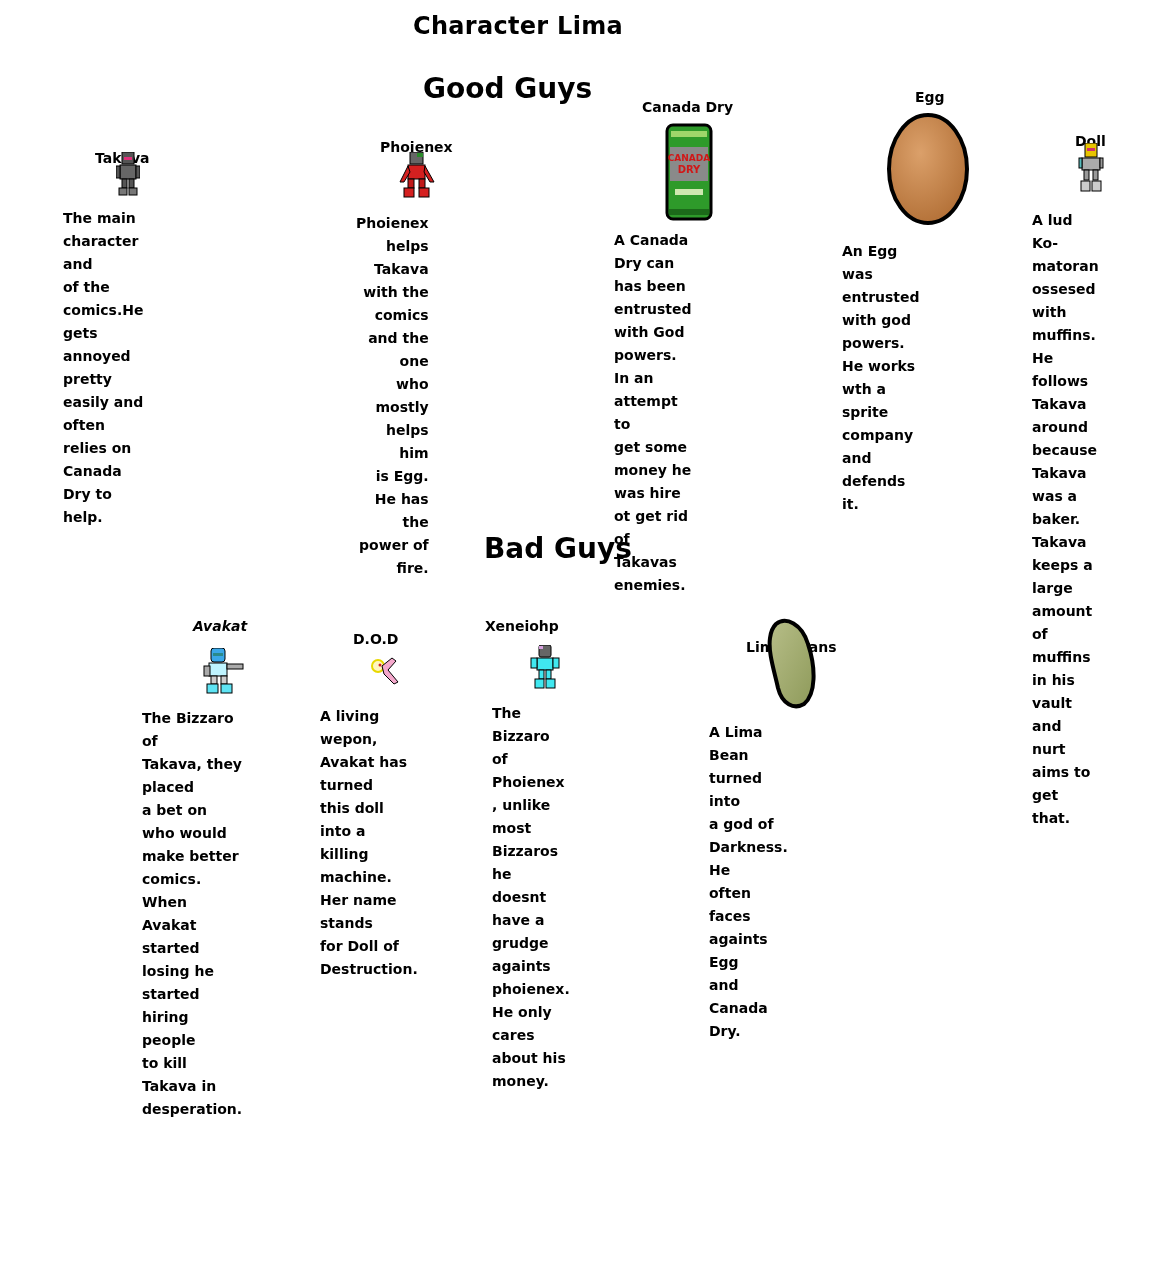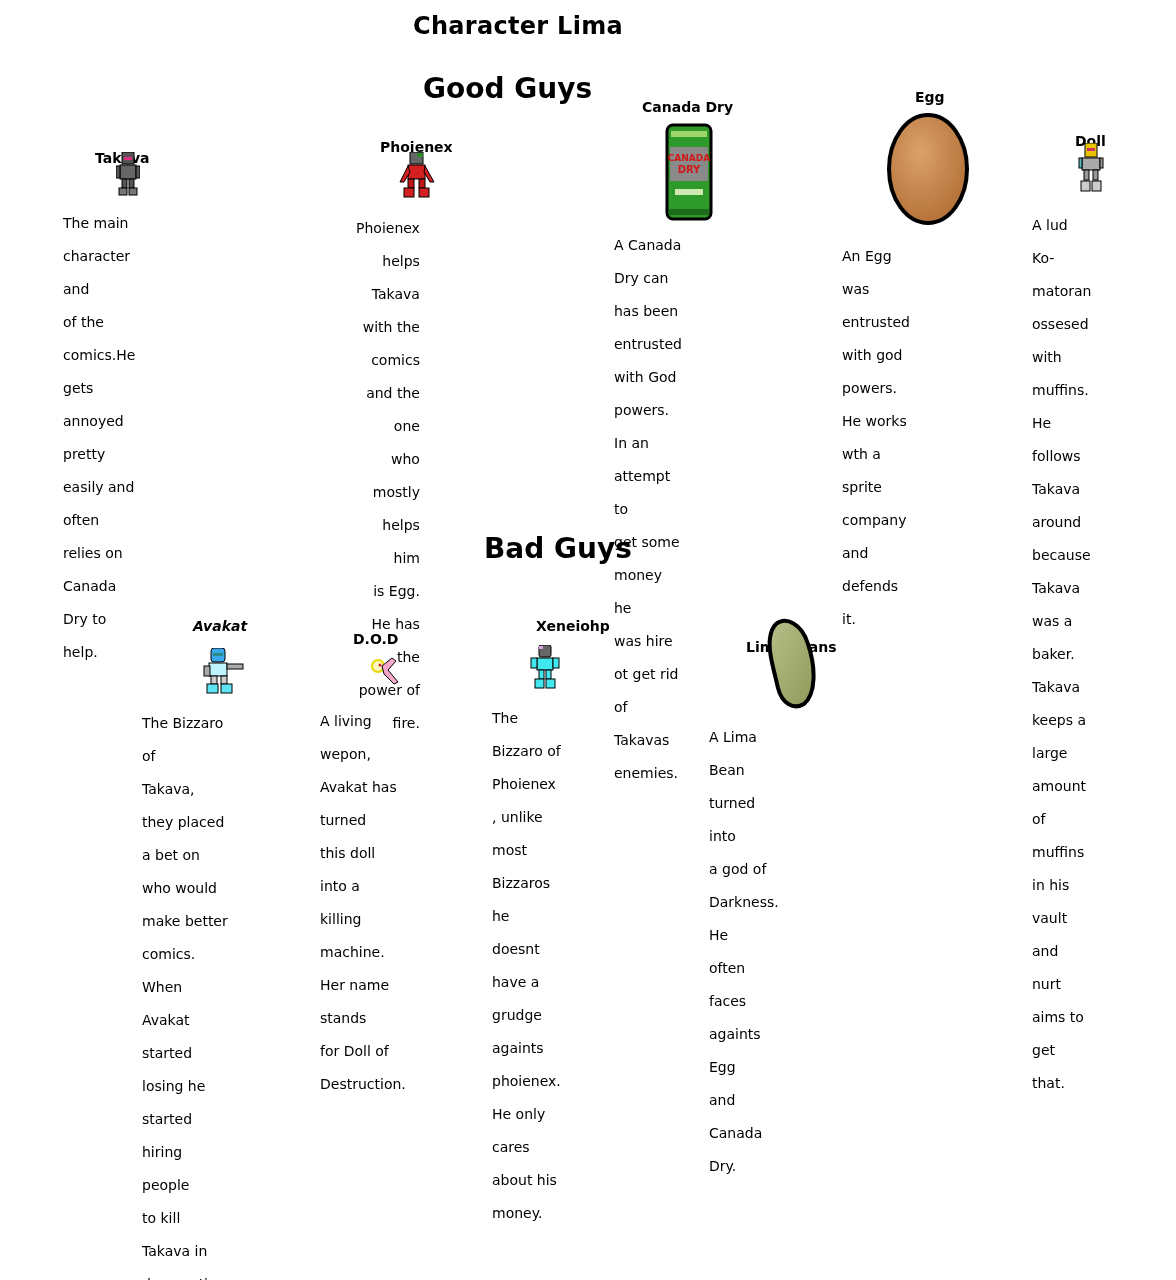--- a/index.html
+++ b/index.html
@@ -2,21 +2,21 @@
 <html><head>
   <meta charset="utf-8">
   <style>
     html, body { margin: 0; padding: 0; background: #ffffff; }
     body { width: 1176px; height: 1280px; position: relative; overflow: hidden;
            font-family: "DejaVu Sans", sans-serif; color: #000; }
     .abs { position: absolute; }
     .title { font-size: 24px; font-weight: bold; letter-spacing: 0.3px; }
     .section { font-size: 28px; font-weight: bold; }
     .name { font-size: 14px; font-weight: bold; white-space: nowrap; }
-    .desc { font-size: 14px; font-weight: normal; line-height: 33px; white-space: pre-line; }
+    .desc { font-size: 14px; font-weight: bold; line-height: 23px; white-space: pre-line; }
     .sprite svg, .photo svg { display: block; }
   </style>
 </head>
 <body>
 
 <div class="abs title" style="left:413px; top:12px;">Character Lima</div>
 <div class="abs section" style="left:423px; top:72px;">Good Guys</div>
 <div class="abs section" style="left:484px; top:532px;">Bad Guys</div>
 
 <div class="abs" style="left:0; top:0;">
@@ -176,21 +176,21 @@
   <div class="abs desc" style="left:320px; top:705px;">A living wepon,
 Avakat has turned
 this doll into a
 killing machine.
 Her name stands
 for Doll of
 Destruction.</div>
 </div>
 
 <div class="abs" style="left:0; top:0;">
-  <div class="abs name" style="left:536px; top:618px;">Xeneiohp</div>
+  <div class="abs name" style="left:485px; top:618px;">Xeneiohp</div>
   <div class="abs sprite" style="left:530px; top:645px;">
     <svg width="30" height="44" viewBox="0 0 30 44">
       <rect x="9" y="0" width="12" height="12" rx="2" fill="#666" stroke="#000" stroke-width="1"></rect>
       <rect x="9" y="1" width="4" height="3" fill="#d8a0e0"></rect>
       <rect x="7" y="13" width="16" height="12" fill="#40e8f0" stroke="#000" stroke-width="1"></rect>
       <rect x="1" y="13" width="6" height="10" fill="#40e8f0" stroke="#000" stroke-width="1"></rect>
       <rect x="23" y="13" width="6" height="10" fill="#40e8f0" stroke="#000" stroke-width="1"></rect>
       <rect x="9" y="25" width="5" height="9" fill="#40e8f0" stroke="#000" stroke-width="1"></rect>
       <rect x="16" y="25" width="5" height="9" fill="#40e8f0" stroke="#000" stroke-width="1"></rect>
       <rect x="5" y="34" width="9" height="9" fill="#40e8f0" stroke="#000" stroke-width="1"></rect>

